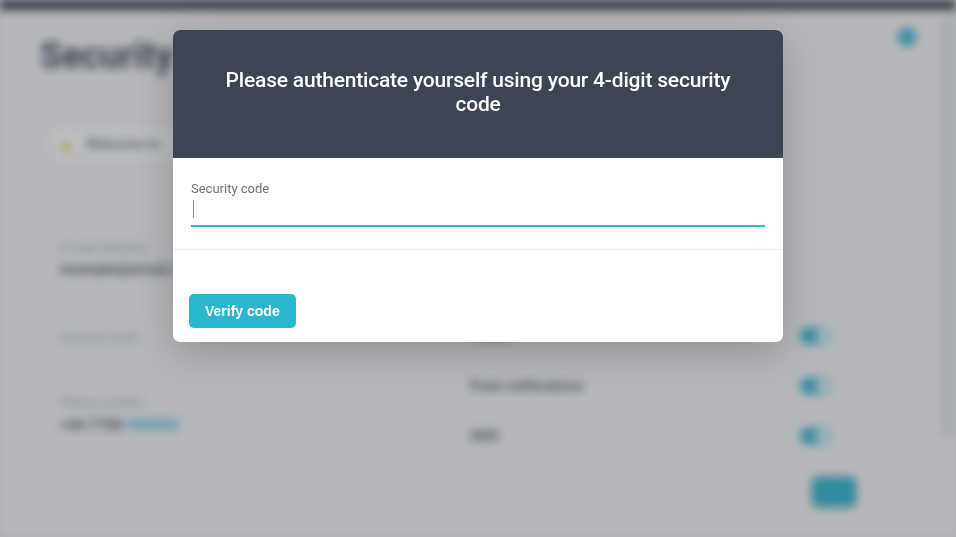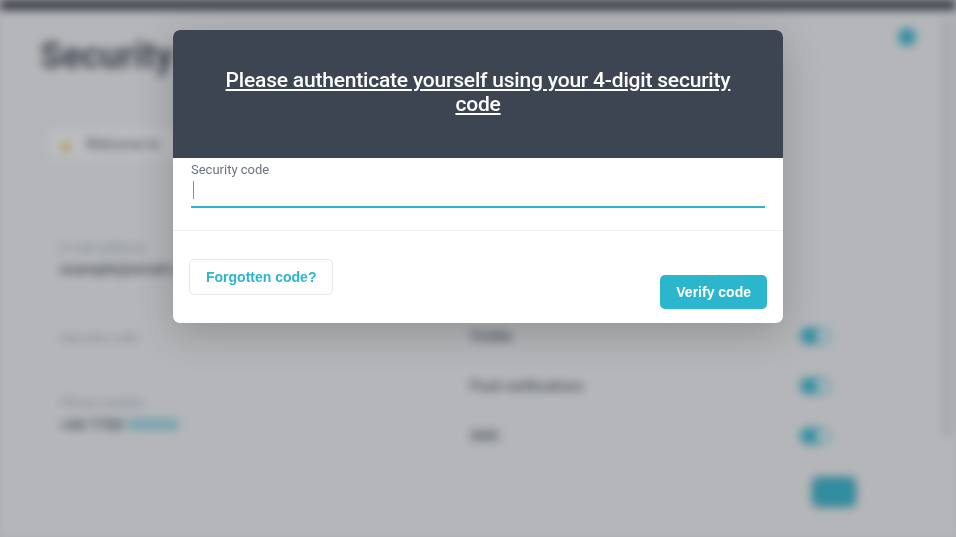--- a/index.html
+++ b/index.html
@@ -101,24 +101,23 @@
     .modal-header {
       background: #3d4452;
       padding: 38px 28px 42px;
       text-align: center;
     }
     .modal-header h2 {
       color: #fff;
       font-size: 21px;
       font-weight: 500;
       letter-spacing: -0.2px;
-      text-decoration: underline;
     }
     .modal-body {
-      padding: 4px 18px 22px;
+      padding: 23px 18px 22px;
     }
     .field-label {
       color: #6a7380;
       font-size: 13px;
       margin-bottom: 2px;
       display: block;
     }
     .field-input {
       width: 100%;
       border: none;
@@ -206,17 +205,16 @@
     <div class="modal-header">
       <h2>Please authenticate yourself using your 4-digit security code</h2>
     </div>
     <div class="modal-body">
       <label class="field-label">Security code</label>
       <div class="field-caret">
         <input type="text" class="field-input" value="" style="">
       </div>
     </div>
     <div class="modal-footer">
-      <button class="btn btn-link">Forgotten code?</button>
       <button class="btn btn-primary">Verify code</button>
     </div>
   </div>
 </div>
 
 </body></html>

